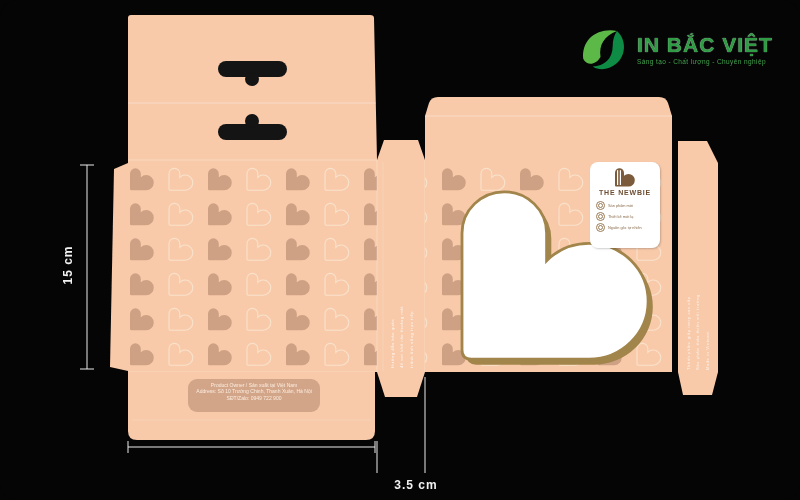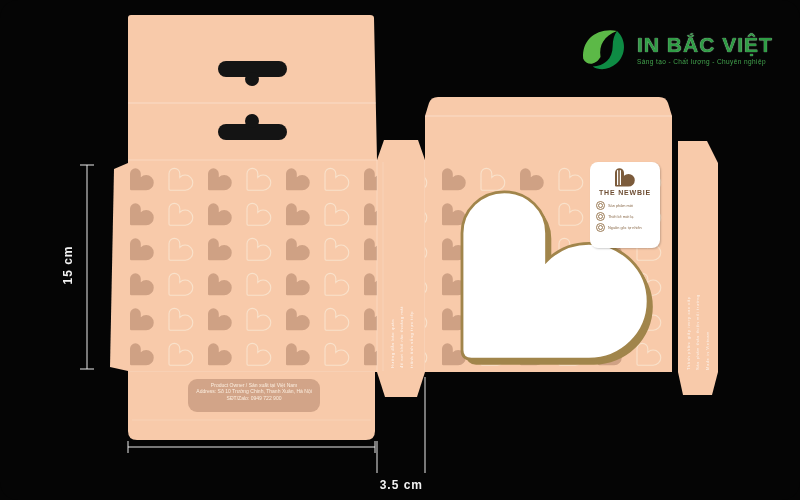--- a/index.html
+++ b/index.html
@@ -13,21 +13,21 @@
   #logo{left:578px;top:24px;display:flex;align-items:center;gap:7px;}
   #logo .txt{display:flex;flex-direction:column;line-height:1;}
   .brand-name{font-size:21px;font-weight:bold;color:#2F9C45;letter-spacing:1px;
               text-shadow:0 0 1px #eaffea;}
   .brand-tagline{font-size:6.5px;color:#43A54E;letter-spacing:.4px;margin-top:4px;}
 
   
   .dim-label{color:#f2f2f2;font-weight:bold;font-size:12px;letter-spacing:1px;text-align:center;}
   #dim-h{left:40px;top:258px;width:56px;transform:rotate(-90deg);}
   #dim-w{left:115px;top:451px;width:250px;font-size:13px;}
-  #dim-d{left:359px;top:478px;width:64px;text-align:right;}
+  #dim-d{left:384px;top:478px;width:64px;}
 
   
   #label-card{left:590px;top:162px;width:70px;height:86px;background:#ffffff;
               border-radius:8px;box-shadow:1px 1px 2px rgba(0,0,0,.2);
               display:flex;flex-direction:column;align-items:center;padding-top:6px;box-sizing:border-box;}
   .card-brand{font-size:7px;font-weight:bold;color:#6E4E33;letter-spacing:.8px;margin-top:2px;}
   .card-features{margin-top:4px;width:100%;padding:0 6px;box-sizing:border-box;}
   .feature-row{display:flex;align-items:center;gap:3px;height:11px;}
   .feature-icon{width:7px;height:7px;border:1px solid #9a7a55;border-radius:50%;flex:0 0 auto;
                 display:flex;align-items:center;justify-content:center;}

